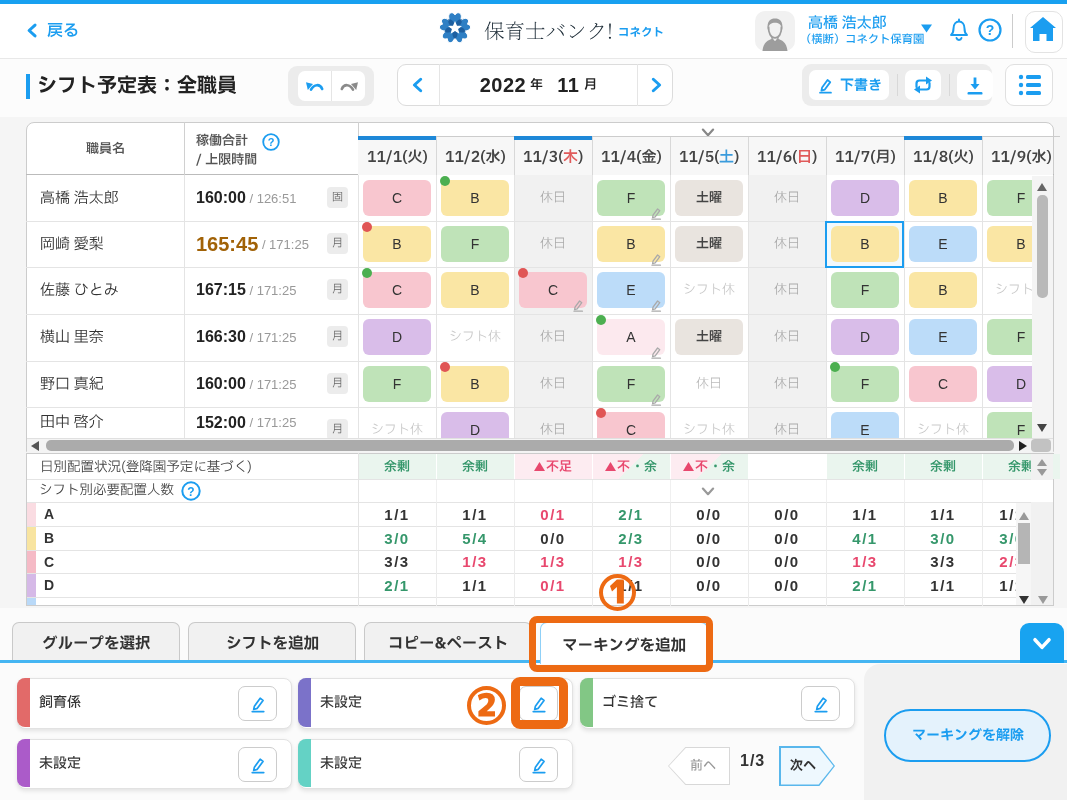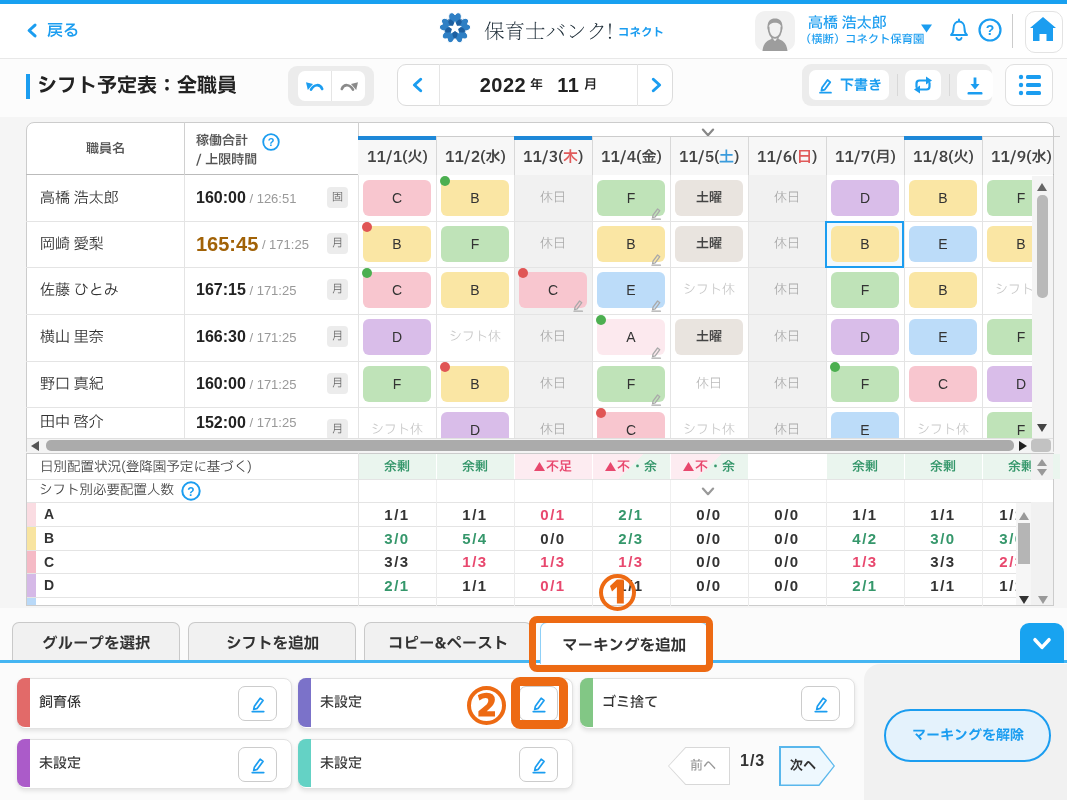--- a/index.html
+++ b/index.html
@@ -858,21 +858,21 @@
     <div style="position:absolute;left:904px;top:502px;width:78px;height:24px;display:flex;align-items:center;justify-content:center;font-size:15px;font-weight:bold;letter-spacing:1.5px;color:#333;overflow:hidden">1/1</div>
     <div style="position:absolute;left:982px;top:502px;width:60px;height:24px;display:flex;align-items:center;justify-content:center;font-size:15px;font-weight:bold;letter-spacing:1.5px;color:#333;overflow:hidden">1/1</div>
     <div style="position:absolute;left:27px;top:527px;width:9px;height:23px;background:#f8e4a0"></div>
     <div style="position:absolute;left:44px;top:526px;height:24px;display:flex;align-items:center;font-size:14px;font-weight:bold;color:#333">B</div>
     <div style="position:absolute;left:358px;top:526px;width:78px;height:24px;display:flex;align-items:center;justify-content:center;font-size:15px;font-weight:bold;letter-spacing:1.5px;color:#35976b;overflow:hidden">3/0</div>
     <div style="position:absolute;left:436px;top:526px;width:78px;height:24px;display:flex;align-items:center;justify-content:center;font-size:15px;font-weight:bold;letter-spacing:1.5px;color:#35976b;overflow:hidden">5/4</div>
     <div style="position:absolute;left:514px;top:526px;width:78px;height:24px;display:flex;align-items:center;justify-content:center;font-size:15px;font-weight:bold;letter-spacing:1.5px;color:#333;overflow:hidden">0/0</div>
     <div style="position:absolute;left:592px;top:526px;width:78px;height:24px;display:flex;align-items:center;justify-content:center;font-size:15px;font-weight:bold;letter-spacing:1.5px;color:#35976b;overflow:hidden">2/3</div>
     <div style="position:absolute;left:670px;top:526px;width:78px;height:24px;display:flex;align-items:center;justify-content:center;font-size:15px;font-weight:bold;letter-spacing:1.5px;color:#333;overflow:hidden">0/0</div>
     <div style="position:absolute;left:748px;top:526px;width:78px;height:24px;display:flex;align-items:center;justify-content:center;font-size:15px;font-weight:bold;letter-spacing:1.5px;color:#333;overflow:hidden">0/0</div>
-    <div style="position:absolute;left:826px;top:526px;width:78px;height:24px;display:flex;align-items:center;justify-content:center;font-size:15px;font-weight:bold;letter-spacing:1.5px;color:#35976b;overflow:hidden">4/2</div>
+    <div style="position:absolute;left:826px;top:526px;width:78px;height:24px;display:flex;align-items:center;justify-content:center;font-size:15px;font-weight:bold;letter-spacing:1.5px;color:#35976b;overflow:hidden">4/1</div>
     <div style="position:absolute;left:904px;top:526px;width:78px;height:24px;display:flex;align-items:center;justify-content:center;font-size:15px;font-weight:bold;letter-spacing:1.5px;color:#35976b;overflow:hidden">3/0</div>
     <div style="position:absolute;left:982px;top:526px;width:60px;height:24px;display:flex;align-items:center;justify-content:center;font-size:15px;font-weight:bold;letter-spacing:1.5px;color:#35976b;overflow:hidden">3/0</div>
     <div style="position:absolute;left:27px;top:551px;width:9px;height:22px;background:#f5bac6"></div>
     <div style="position:absolute;left:44px;top:550px;height:23px;display:flex;align-items:center;font-size:14px;font-weight:bold;color:#333">C</div>
     <div style="position:absolute;left:358px;top:550px;width:78px;height:23px;display:flex;align-items:center;justify-content:center;font-size:15px;font-weight:bold;letter-spacing:1.5px;color:#333;overflow:hidden">3/3</div>
     <div style="position:absolute;left:436px;top:550px;width:78px;height:23px;display:flex;align-items:center;justify-content:center;font-size:15px;font-weight:bold;letter-spacing:1.5px;color:#e8486e;overflow:hidden">1/3</div>
     <div style="position:absolute;left:514px;top:550px;width:78px;height:23px;display:flex;align-items:center;justify-content:center;font-size:15px;font-weight:bold;letter-spacing:1.5px;color:#e8486e;overflow:hidden">1/3</div>
     <div style="position:absolute;left:592px;top:550px;width:78px;height:23px;display:flex;align-items:center;justify-content:center;font-size:15px;font-weight:bold;letter-spacing:1.5px;color:#e8486e;overflow:hidden">1/3</div>
     <div style="position:absolute;left:670px;top:550px;width:78px;height:23px;display:flex;align-items:center;justify-content:center;font-size:15px;font-weight:bold;letter-spacing:1.5px;color:#333;overflow:hidden">0/0</div>
     <div style="position:absolute;left:748px;top:550px;width:78px;height:23px;display:flex;align-items:center;justify-content:center;font-size:15px;font-weight:bold;letter-spacing:1.5px;color:#333;overflow:hidden">0/0</div>

